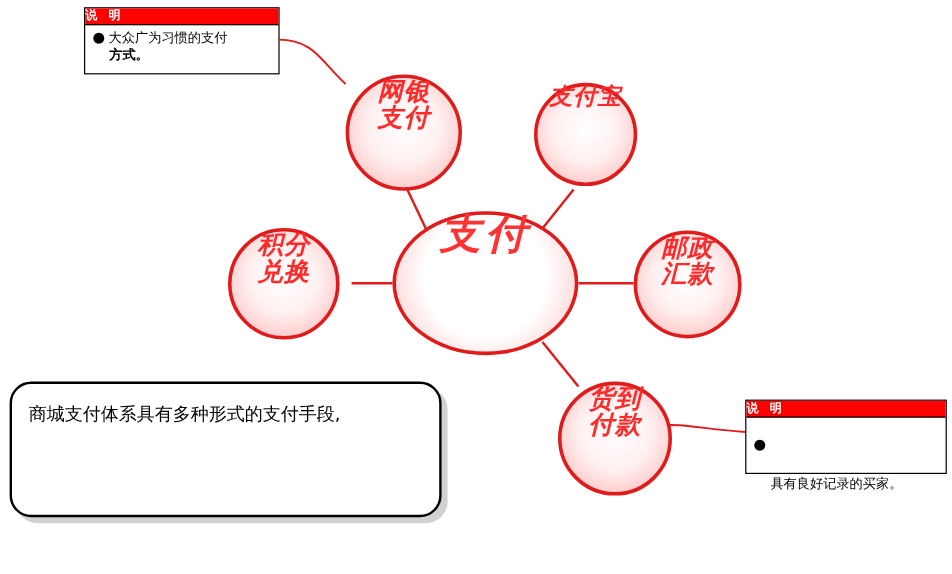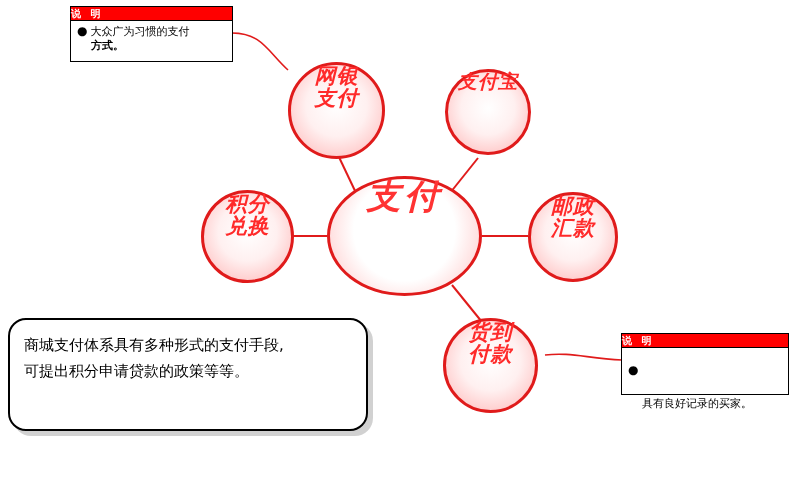--- a/index.html
+++ b/index.html
@@ -138,28 +138,28 @@
       <div>汇款</div>
     </div>
   </div>
 
   <div class="node node-sat" style="left:445px; top:69px; width:86px; height:86px; font-size:19px;">
     <div>
       <div>支付宝</div>
     </div>
   </div>
 
-  <div class="node node-sat" style="left:443px; top:318px; width:95px; height:95px;">
+  <div class="node node-sat" style="left:465px; top:318px; width:95px; height:95px;">
     <div>
       <div>货到</div>
       <div>付款</div>
     </div>
   </div>
 
-  <div class="node node-sat" style="left:201px; top:190px; width:93px; height:93px;">
+  <div class="node node-sat" style="left:190px; top:190px; width:93px; height:93px;">
     <div>
       <div>积分</div>
       <div>兑换</div>
     </div>
   </div>
 
   <div class="callout" style="left:70px; top:6px; width:163px; height:56px;">
     <div class="callout-head">说 明</div>
     <div class="callout-body">
       <div class="bullet-row">
@@ -175,16 +175,15 @@
     <div class="callout-body" style="padding-top:16px;">
       <div class="bullet-row">
         <span class="bullet">●</span>
       </div>
       <div style="margin-left:14px;margin-top:20px;">具有良好记录的买家。</div>
     </div>
   </div>
 
   <div class="desc-panel" style="left:8px; top:318px; width:360px; height:113px;border-radius:18px;">
     <div class="desc-line">商城支付体系具有多种形式的支付手段,</div>
-    <div class="desc-line">可提出积分申请贷款的政策等等。</div>
   </div>
 
 </div>
 
 </body></html>

